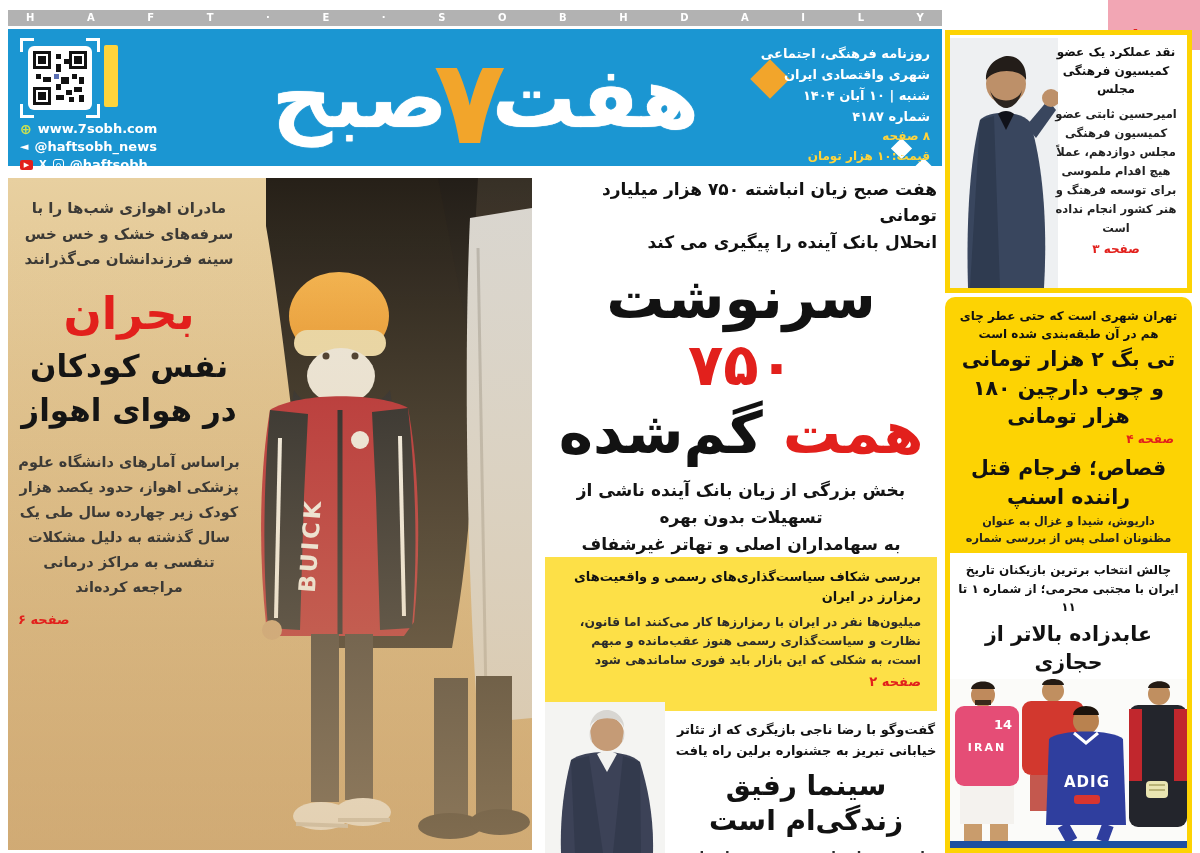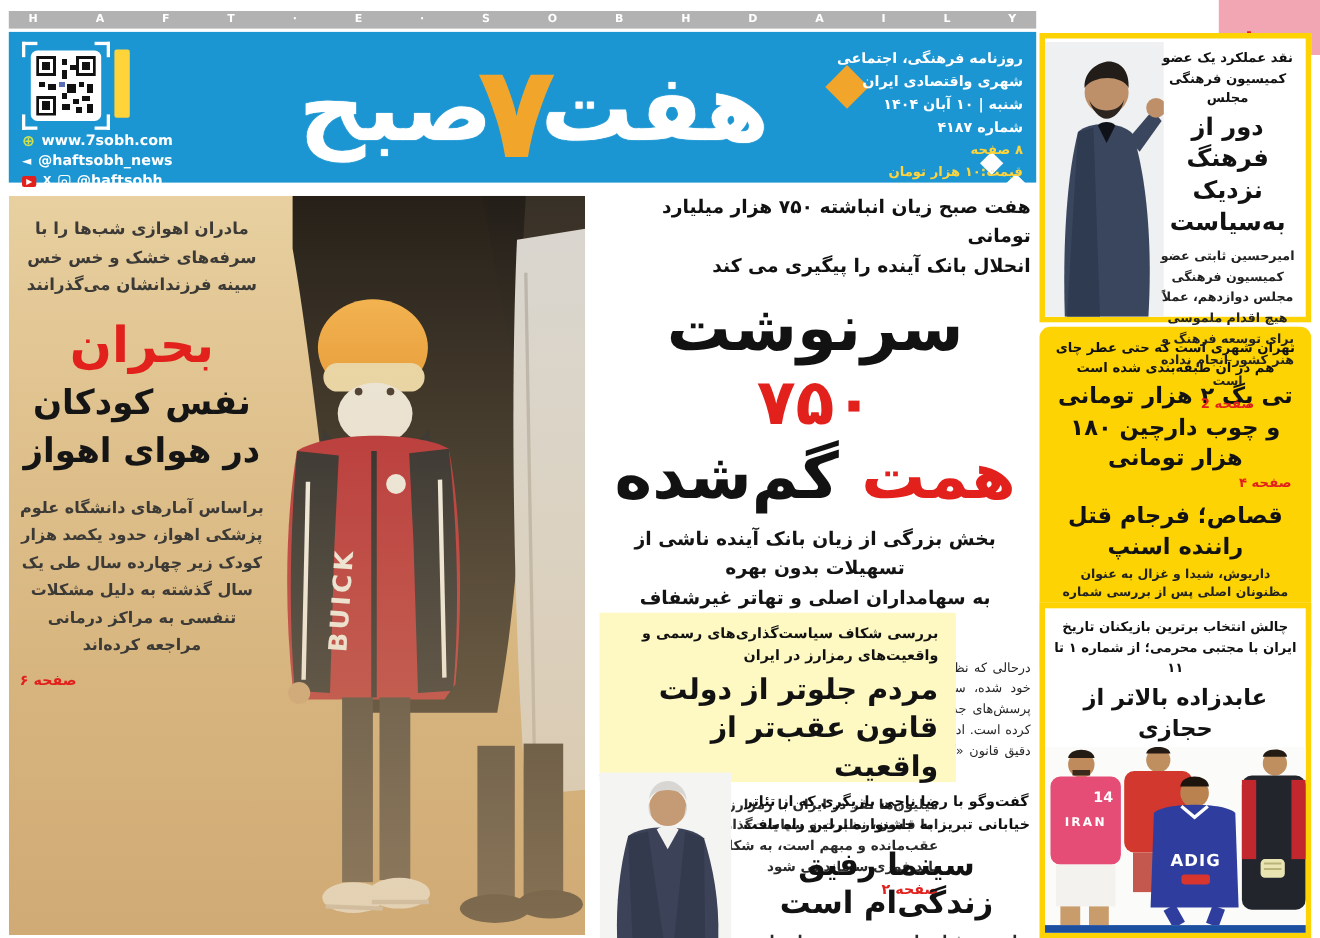--- a/index.html
+++ b/index.html
@@ -78,21 +78,21 @@
   #main-headline { text-align:center; direction:rtl; font-weight:bold; font-size:58px;
                    line-height:1.16; margin-top:10px; letter-spacing:-2px; }
   #main-headline .hl-black { color:#121212; }
   #main-headline .hl-red { color:#e2201c; }
   #main-sub { text-align:center; direction:rtl; font-size:17px; font-weight:bold;
               color:#141414; line-height:1.6; margin-top:10px; }
   #main-body { direction:rtl; text-align:justify; font-size:11.6px; color:#262626;
                line-height:1.62; margin-top:12px; height:96px; overflow:hidden; }
   #main-page { margin-top:8px; text-align:left; }
 
-  #crypto-box { left:545px; top:557px; width:324px; height:154px; background:#fef9c3;
+  #crypto-box { left:545px; top:557px; width:392px; height:154px; background:#fde047;
                 padding:10px 16px; direction:rtl; text-align:right; }
   #crypto-kicker { font-size:13px; font-weight:bold; color:#111; line-height:1.5; }
   #crypto-headline { font-size:26px; font-weight:bold; color:#121212; line-height:1.35; margin-top:4px; }
   #crypto-body { font-size:12.3px; color:#2b2b2b; font-weight:bold; line-height:1.55; margin-top:7px; }
   #crypto-page { margin-top:4px; }
 
   #cinema-sec { left:545px; top:716px; width:392px; height:137px; }
   #cinema-photo { position:absolute; left:0; top:-14px; width:120px; height:151px; overflow:hidden; }
   #cinema-text { position:absolute; right:0; top:4px; width:262px; direction:rtl; text-align:center; }
   #cinema-kicker { font-size:13px; font-weight:bold; color:#111; line-height:1.6; }
@@ -306,24 +306,20 @@
     <div id="main-sub">
       <div>بخش بزرگی از زیان بانک آینده ناشی از تسهیلات بدون بهره</div>
       <div>به سهامداران اصلی و تهاتر غیرشفاف دارایی‌ها بوده است</div>
     </div>
     <div id="main-body">درحالی که نظام بانکی ایران درگیر یکی از پرمناقشه‌ترین فرایندهای ادغام تاریخ خود شده، سکوت نهادهای ناظر و فقدان شفافیت مالی درباره بانک آینده، پرسش‌های جدی درباره سلامت ساختار تصمیم‌گیری در حوزه پولی کشور ایجاد کرده است. ادغام بانکی با بدهی انباشته چندصد هزار میلیارد تومانی، بدون اجرای دقیق قانون «گزیر»، نه‌تنها تهدیدی برای بانک مقصد بلکه خطری برای کل نظام مالی کشور محسوب می‌شود. در این میان، ردپای تضاد منافع، تسهیلات بدون بهره، تهاترهای مشکوک و پروژه‌هایی با ظاهر افتخار اما باطن وارداتی، نشان می‌دهد که مسئله فقط یک بانک نیست...</div>
     <div id="main-page" class="ptag">صفحه ۲</div>
   </div>
 
   <div class="abs" id="crypto-box">
     <div id="crypto-kicker">بررسی شکاف سیاست‌گذاری‌های رسمی و واقعیت‌های رمزارز در ایران</div>
-    <div id="crypto-headline">
-      <div>مردم جلوتر از دولت</div>
-      <div>قانون عقب‌تر از واقعیت</div>
-    </div>
     <div id="crypto-body">میلیون‌ها نفر در ایران با رمزارزها کار می‌کنند اما قانون، نظارت و سیاست‌گذاری رسمی هنوز عقب‌مانده و مبهم است، به شکلی که این بازار باید فوری ساماندهی شود</div>
     <div id="crypto-page" class="ptag">صفحه ۲</div>
   </div>
 
   <div class="abs" id="cinema-sec">
     <div id="cinema-photo">
       <svg width="120" height="151" viewBox="0 0 120 151">
         <rect x="0" y="0" width="120" height="151" fill="#f4f4f2"></rect>
         <circle cx="62" cy="32" r="17" fill="#c59b76"></circle>
         <path d="M45,26 C46,14 76,12 79,26 C80,18 72,8 62,8 C52,8 45,16 45,26 Z" fill="#d8d6d2"></path>
@@ -351,27 +347,22 @@
         <path d="M40,52 C44,66 68,66 72,52 C70,64 62,70 56,70 C50,70 42,62 40,52 Z" fill="#2b241f"></path>
         <path d="M30,82 C20,122 16,182 18,250 L94,250 C98,182 92,122 80,84 C70,72 40,72 30,82 Z" fill="#39465e"></path>
         <path d="M48,76 L56,92 L64,76 C60,72 52,72 48,76 Z" fill="#10121a"></path>
         <path d="M76,88 L98,62 L106,72 L86,100 Z" fill="#39465e"></path>
         <circle cx="101" cy="60" r="9" fill="#bd9069"></circle>
         <path d="M30,82 L44,78 L50,250 L20,250 Z" fill="#2f3b50"></path>
       </svg>
     </div>
     <div id="culture-text">
       <div id="culture-kicker">نقد عملکرد یک عضو کمیسیون فرهنگی مجلس</div>
-      <div id="culture-headline">
-        <div>دور از فرهنگ</div>
-        <div>نزدیک</div>
-        <div>به‌سیاست</div>
-      </div>
       <div id="culture-body">امیرحسین ثابتی عضو کمیسیون فرهنگی مجلس دوازدهم، عملاً هیچ اقدام ملموسی برای توسعه فرهنگ و هنر کشور انجام نداده است</div>
-      <div id="culture-page" class="ptag">صفحه 2</div>
+      <div id="culture-page" class="ptag">صفحه ۳</div>
     </div>
   </div>
 
   <div class="abs" id="yellow-box">
     <div class="ystory-kicker">تهران شهری است که حتی عطر چای هم در آن طبقه‌بندی شده است</div>
     <div class="ystory-headline">تی بگ ۲ هزار تومانی و چوب دارچین ۱۸۰ هزار تومانی</div>
     <div class="ptag ypage">صفحه ۴</div>
     <div class="ystory-headline" style="margin-top:8px;">قصاص؛ فرجام قتل راننده اسنپ</div>
     <div class="ystory-body">داریوش، شیدا و غزال به عنوان مظنونان اصلی پس از بررسی شماره تلفن و موقعیت مکانی شناسایی و دستگیر شدند</div>
     <div class="ptag ypage">صفحه ۷</div>

